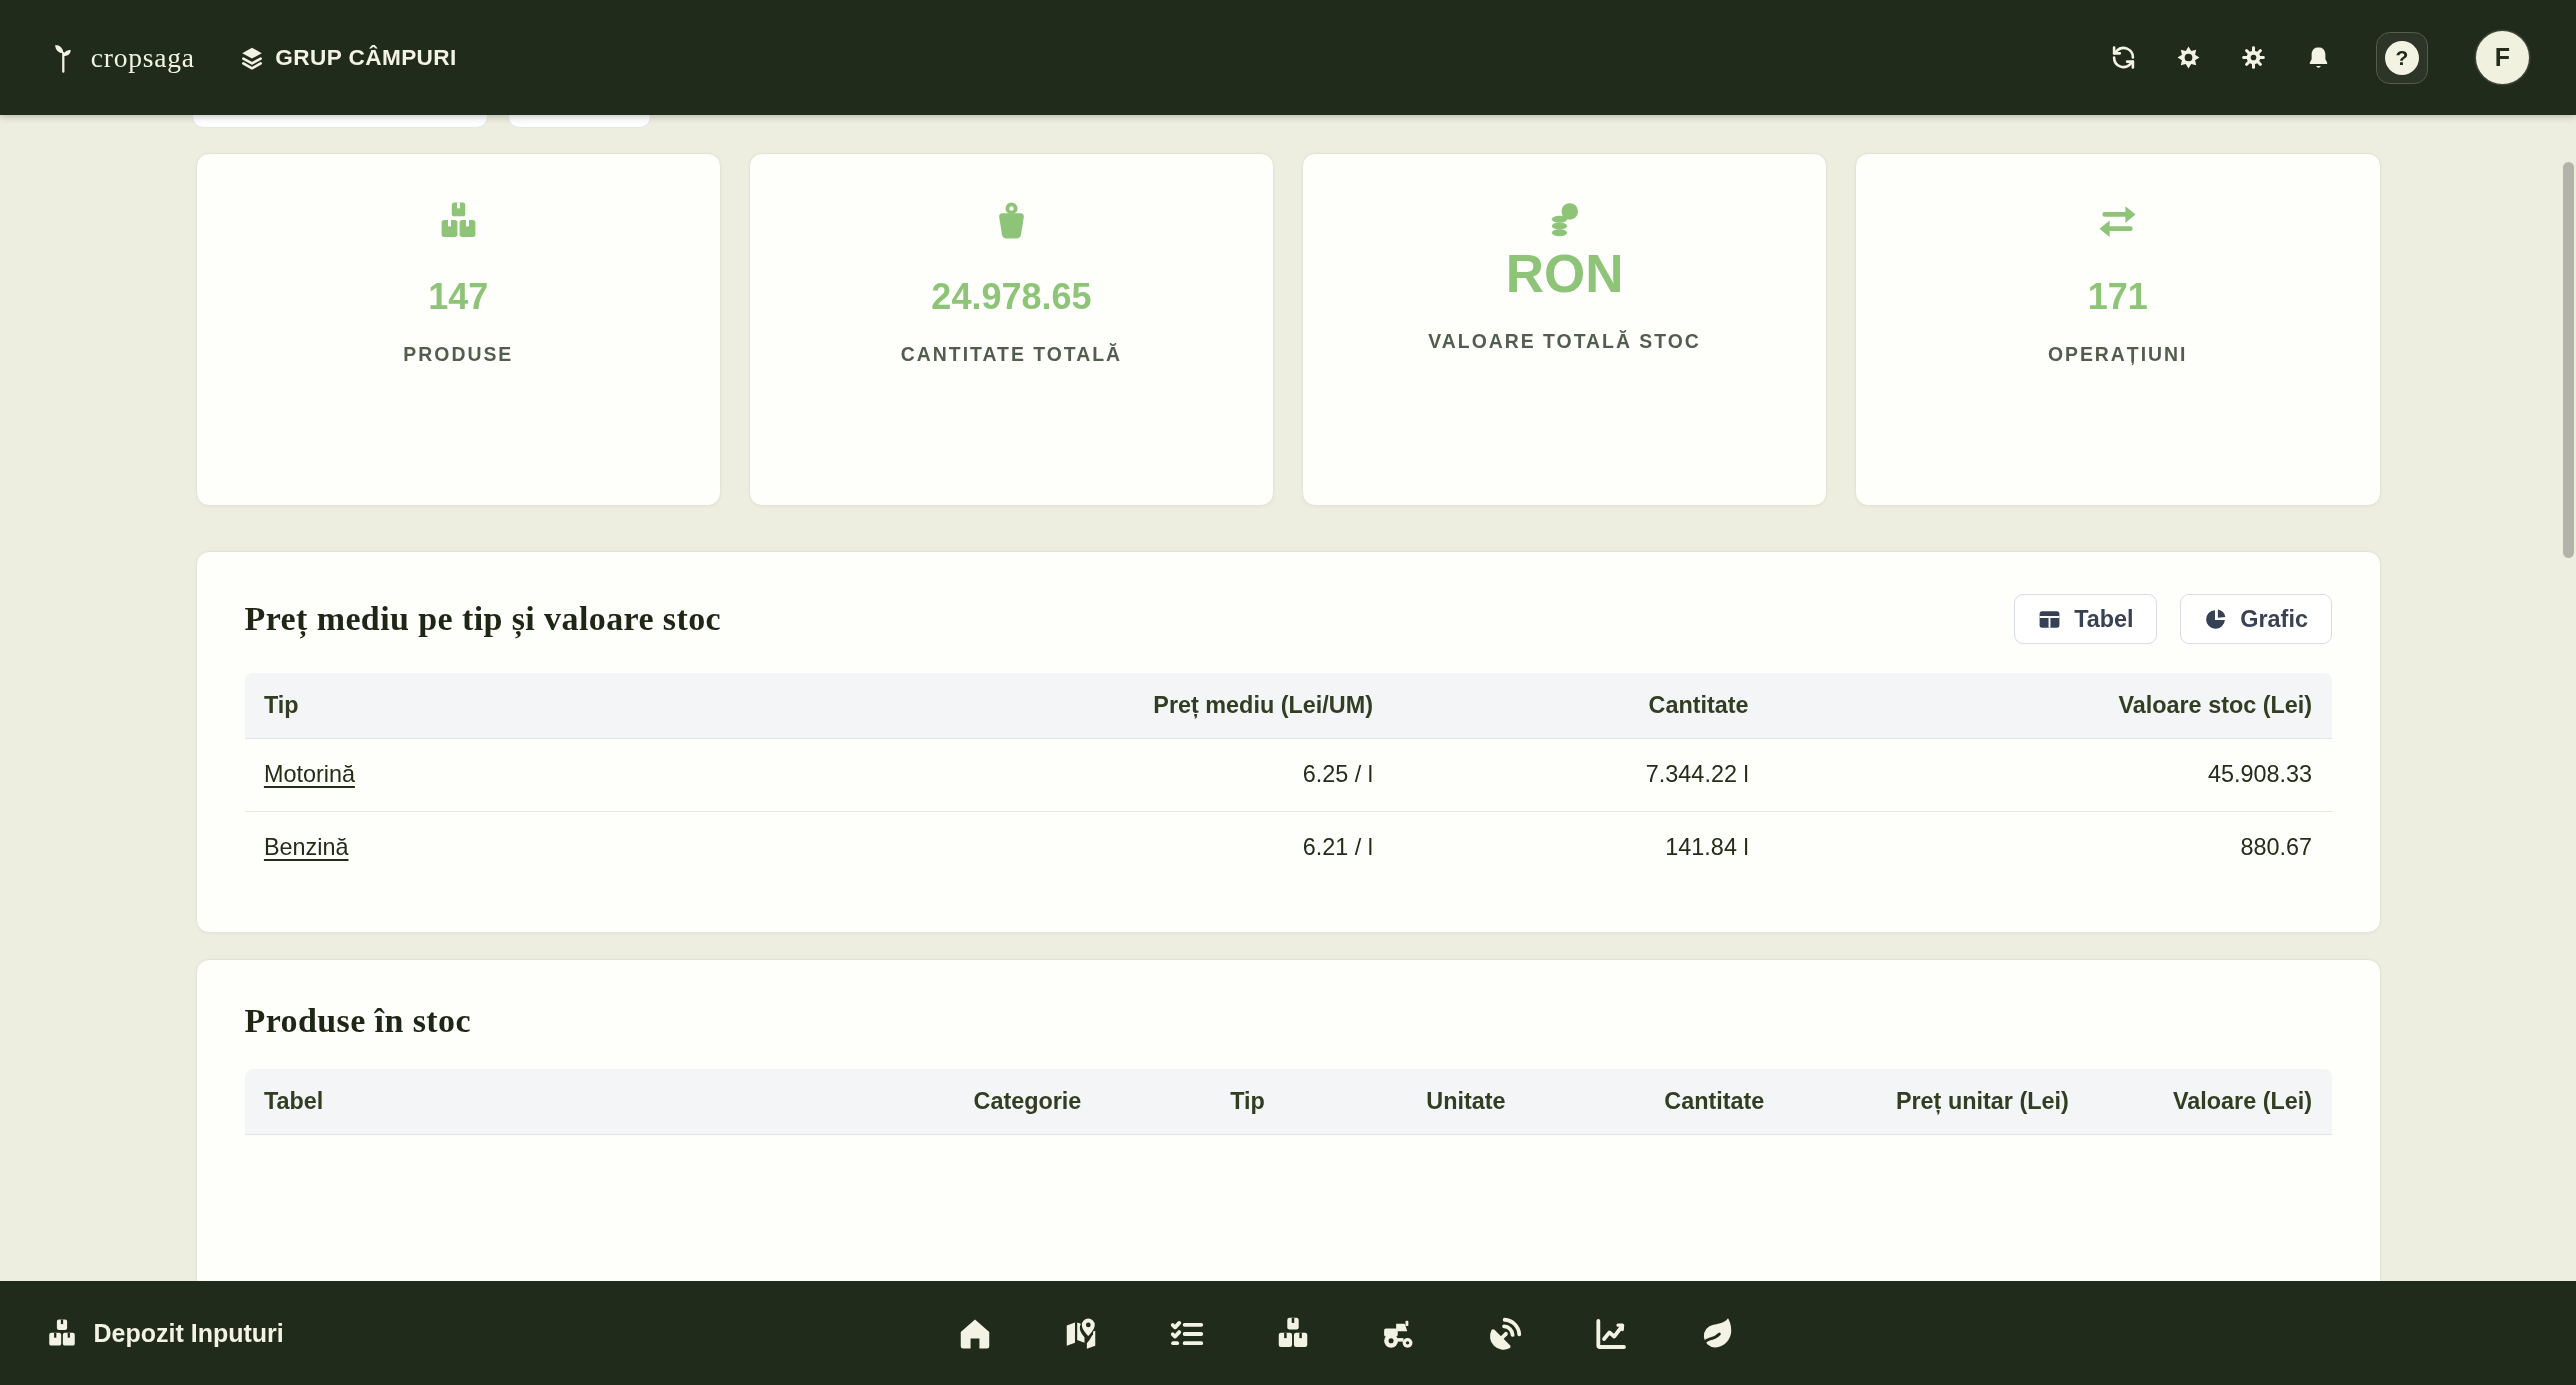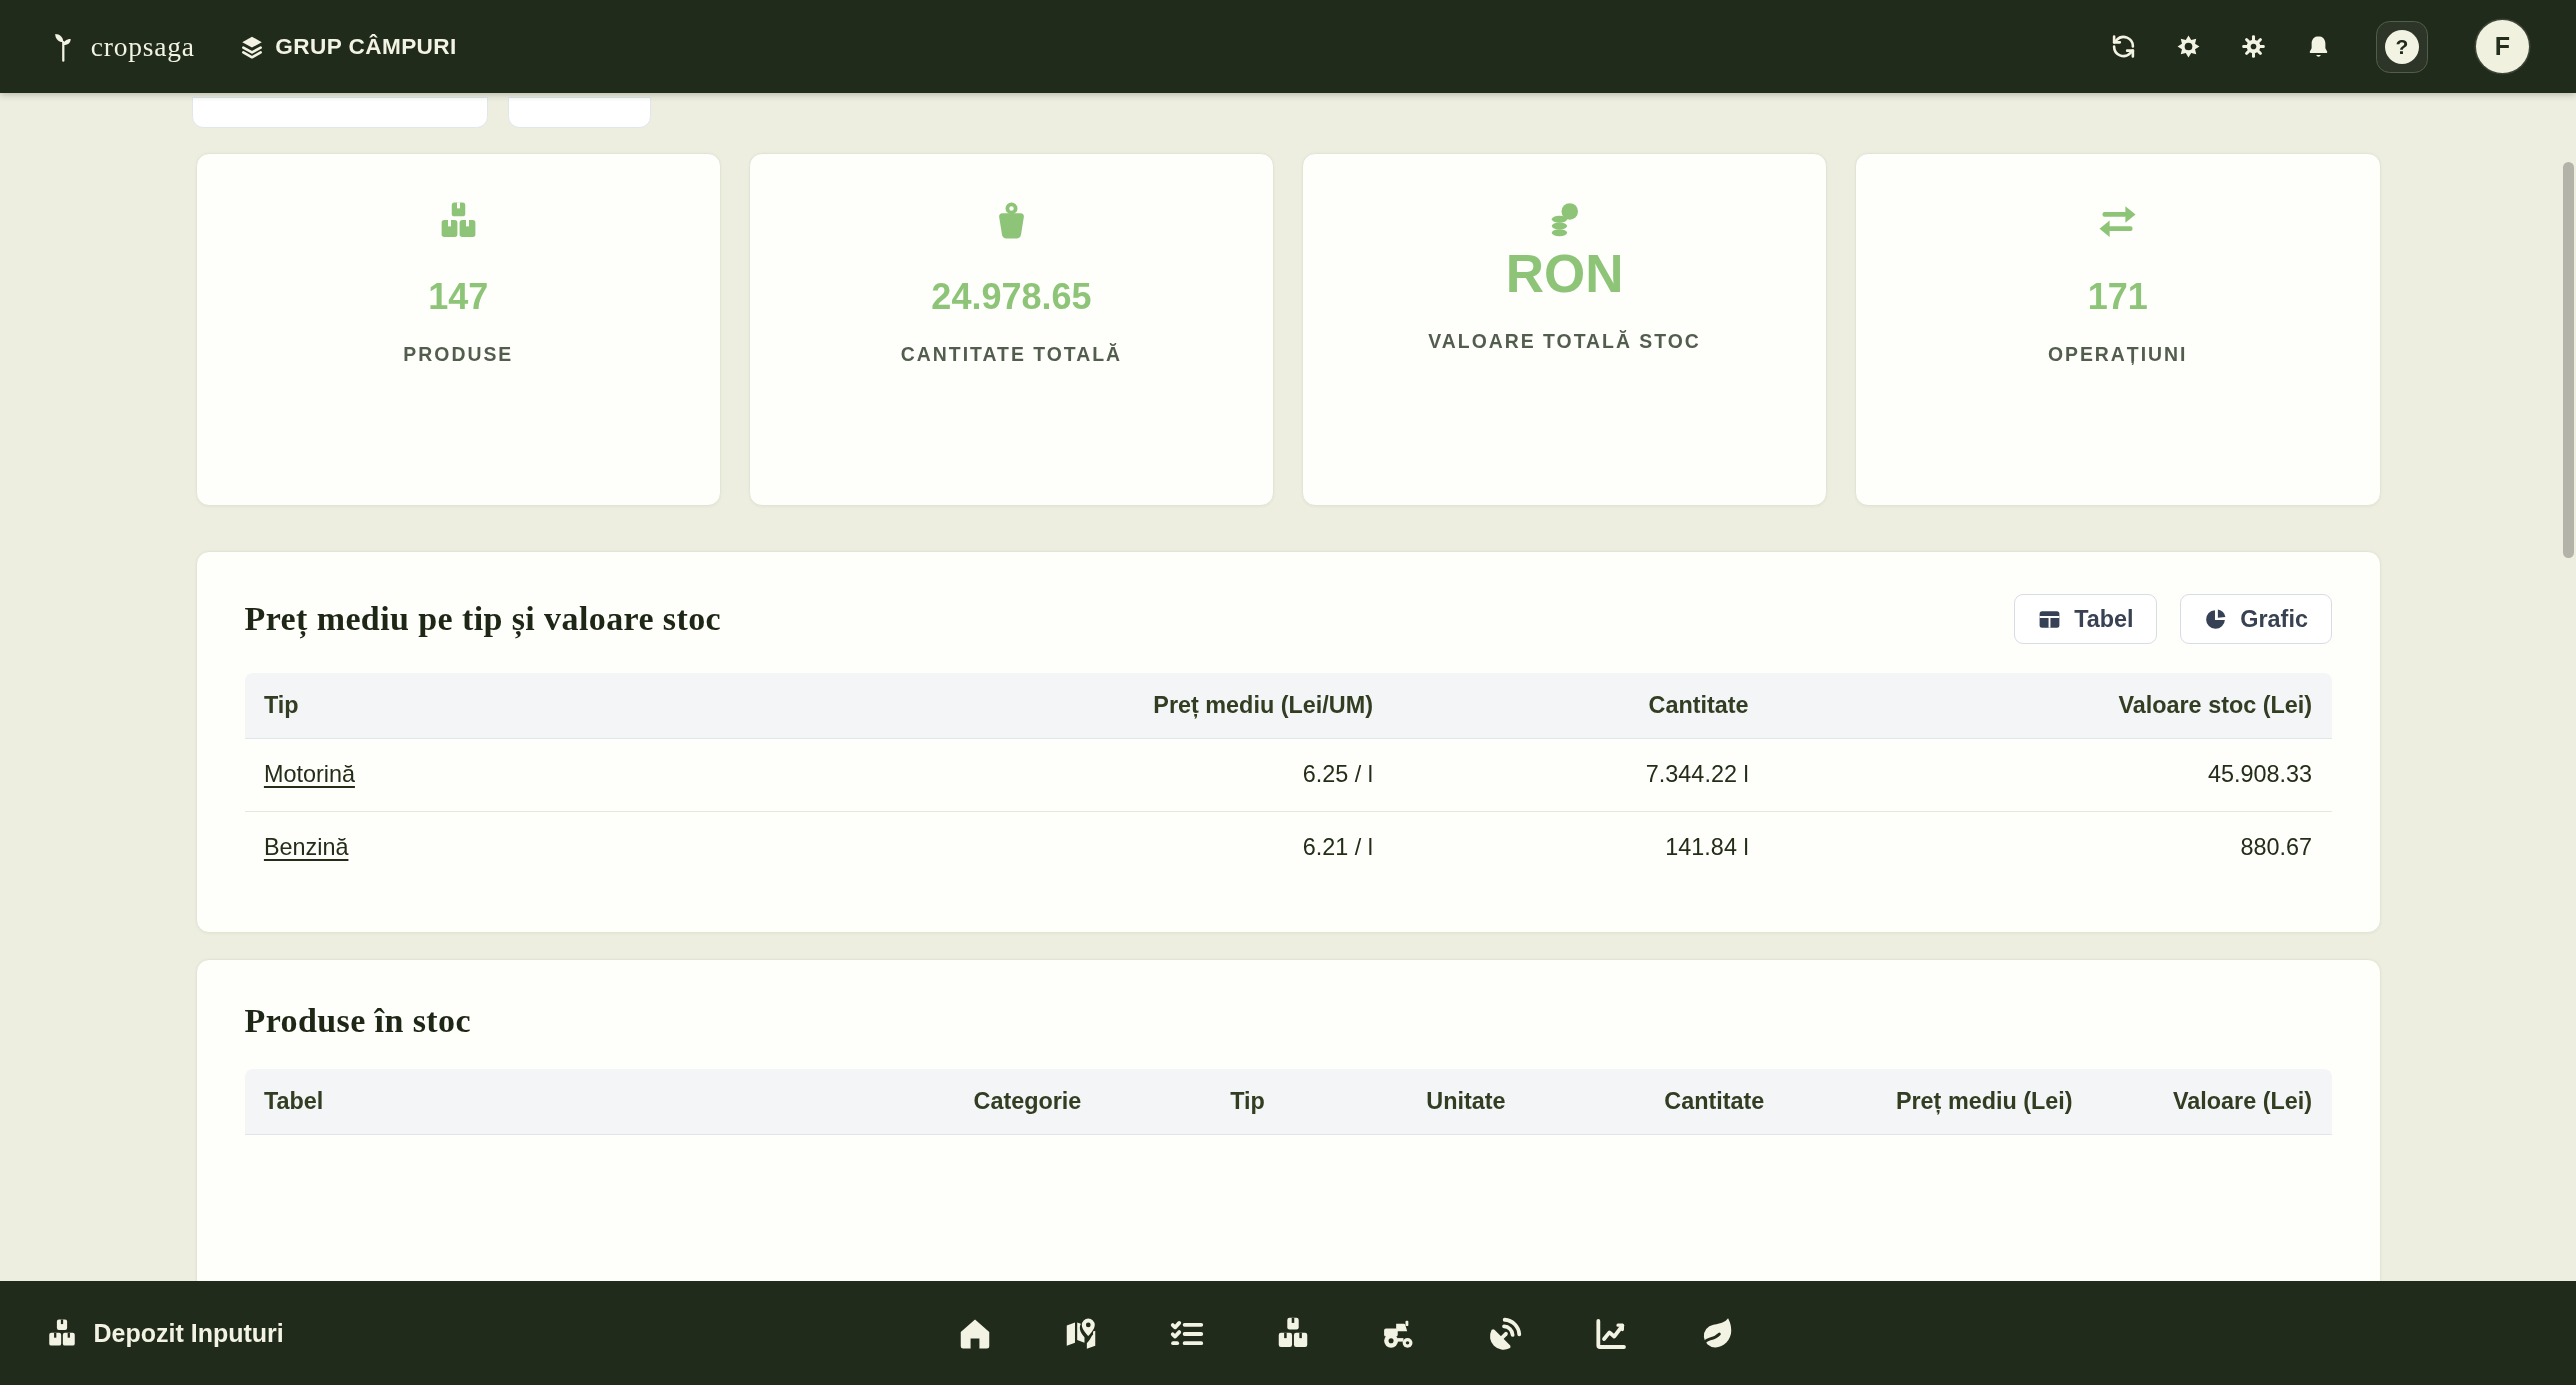--- a/index.html
+++ b/index.html
@@ -27,21 +27,21 @@
   body{
     font-family:"Liberation Sans","DejaVu Sans",sans-serif;
     background:var(--page);
     position:relative;
     overflow:hidden;
   }
   svg{display:block;}
 
   
   .topbar{
-    position:absolute;top:0;left:0;right:0;height:93px;
+    position:absolute;top:0;left:0;right:0;height:115px;
     background:var(--dark);
     display:flex;align-items:center;
     padding:0 47px;
     z-index:30;
     box-shadow:0 1.6px 6.5px rgba(30,40,20,.25);
     --slot:var(--dark);
   }
   .brand{display:flex;align-items:center;gap:9.7px;color:var(--cream);}
   .brand .sprout{width:34px;height:37px;color:var(--cream);}
   .brand-name{font-family:"Liberation Serif","DejaVu Serif",serif;font-size:27.5px;letter-spacing:0.8px;color:var(--cream);}
@@ -349,21 +349,21 @@
             <col style="width:12.2%">
             <col style="width:9.6%">
         </colgroup>
         <thead>
           <tr>
             <th>Tabel</th>
             <th>Categorie</th>
             <th>Tip</th>
             <th>Unitate</th>
             <th>Cantitate</th>
-            <th>Preț mediu (Lei)</th>
+            <th>Preț unitar (Lei)</th>
             <th class="num">Valoare (Lei)</th>
           </tr>
         </thead>
         <tbody>
           <tr class="first">
             <td colspan="7">&nbsp;</td>
           </tr>
         </tbody>
       </table>
     </section>

